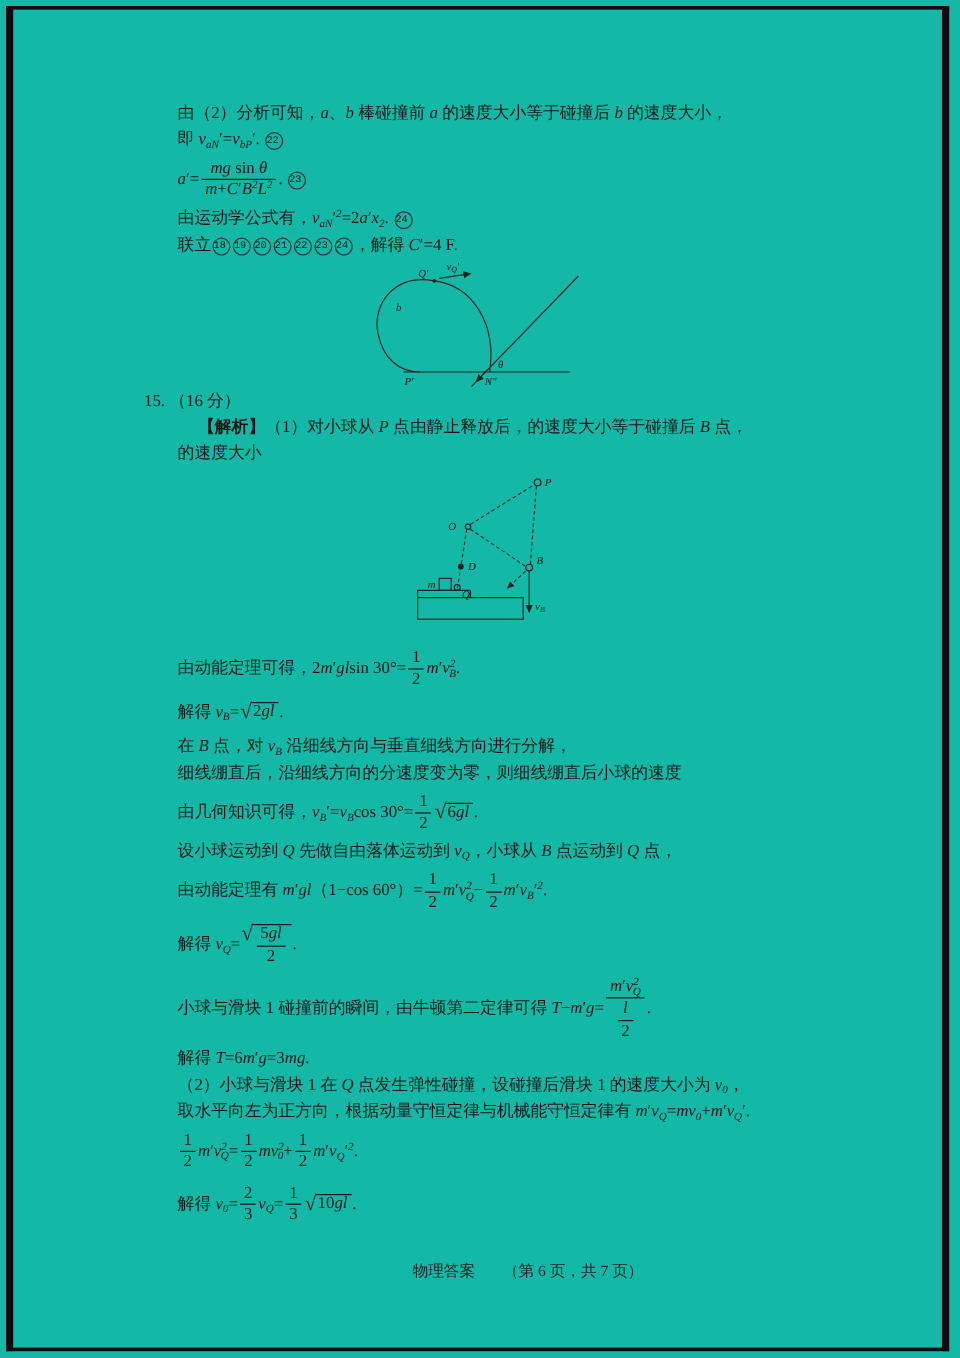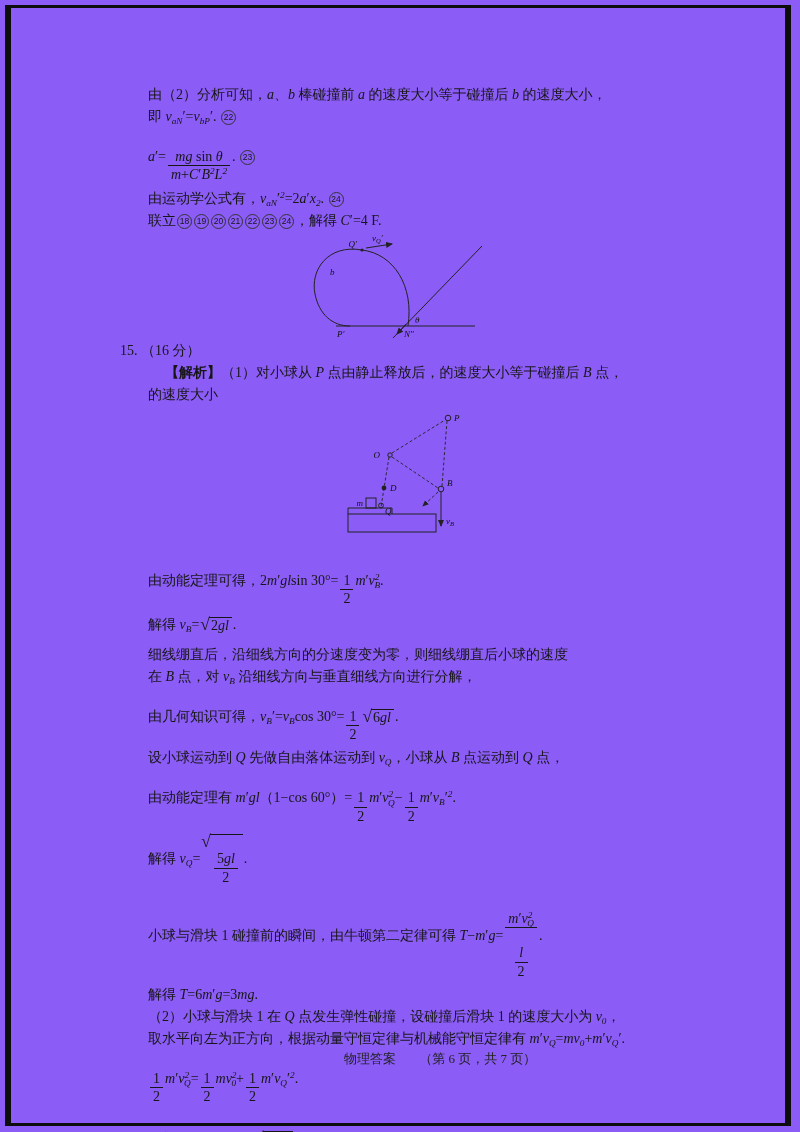--- a/index.html
+++ b/index.html
@@ -1,45 +1,45 @@
 <!DOCTYPE html>
 <html><head>
 <meta charset="utf-8">
 <style>
   html,body{margin:0;padding:0;background:#ffffff;}
-  .page{position:relative;width:800px;height:1132px;background:#8b5cf6;overflow:hidden;
+  .page{position:relative;width:800px;height:1132px;background:#14b8a6;overflow:hidden;
         font-family:"Liberation Serif","DejaVu Serif",serif;color:#161616;}
   .bar{position:absolute;background:#0d0d0d;}
   .bar.top{left:5px;top:5px;width:786px;height:3px;}
   .bar.bottom{left:5px;top:1123px;width:786px;height:3px;}
   .bar.left{left:5px;top:5px;width:6px;height:1121px;}
   .bar.right{left:785px;top:5px;width:6px;height:1121px;}
 
   .content{position:absolute;left:148px;top:84px;width:600px;font-size:14px;}
   .line{min-height:22px;line-height:22px;white-space:nowrap;}
   .eq{padding:5px 0;line-height:1.2;}
   .h15{margin-left:-28px;}
   .it{font-style:italic;}
   .bd{font-weight:bold;margin-left:17px;}
   sub,sup{font-size:0.66em;font-style:italic;line-height:0;}
   sub{vertical-align:-0.35em;}
   sup{vertical-align:0.55em;}
   sup + sub{margin-left:-0.55em;}
 
   .frac{display:inline-block;vertical-align:middle;text-align:center;margin:0 2px;}
-  .frac .num{display:block;padding:0 3px 1px;border-bottom:1px solid #161616;line-height:1.1;margin-top:16px;}
+  .frac .num{display:block;padding:0 3px 1px;border-bottom:1px solid #161616;line-height:1.1;}
   .frac .den{display:block;padding:1px 3px 0;line-height:1.1;}
 
   .sqrt{display:inline-flex;vertical-align:middle;align-items:stretch;margin:0 1px;}
   .sqrt .rad{font-size:1.25em;line-height:1;align-self:flex-start;transform:translateY(-1px);margin-right:-1px;}
   .sqrt .vinc{border-top:1.3px solid #161616;padding:0 3px 0 2px;}
 
   .circ{display:inline-block;width:13px;height:13px;line-height:12px;border:1px solid #333;
-        border-radius:50%;text-align:center;font-size:8.5px;vertical-align:1px;margin:0 1px;
-        font-family:Liberation Sans, sans-serif;font-style:normal;}
+        border-radius:50%;font-size:8.5px;vertical-align:1px;margin:0 1px;
+        font-family:Liberation Mono, monospace;font-style:normal;}
 
   .fig{display:block;}
   .fig14{margin:2px 0 0 152px;}
   .fig15{margin:4px 0 4px 182px;}
   .sline{stroke:#222;stroke-width:1;fill:none;}
   .dline{stroke:#222;stroke-width:0.9;stroke-dasharray:3 2.2;fill:none;}
   .fl{font-size:9px;font-family:"Liberation Serif","DejaVu Serif",serif;fill:#111;}
   .fsub{font-size:6.5px;}
 
   .footer{position:absolute;left:0;top:1050px;width:100%;text-align:center;font-size:13px;color:#222;padding-left:40px;}
@@ -116,22 +116,22 @@
       <text class="fl it" x="33" y="96" text-anchor="end">m</text>
       <text class="fl it" x="55" y="104">Q</text>
       <text class="fl it" x="116" y="114"><tspan>v</tspan><tspan class="fsub" dy="2">B</tspan></text>
     </svg>
 
     <div class="line eq"><span>由动能定理可得，2</span><span class="it">m</span><span>′</span><span class="it">gl</span><span>sin 30°=</span><span class="frac"><span class="num"><span>1</span></span><span class="den"><span>2</span></span></span><span class="it">m</span><span>′</span><span class="it">v</span><sup>2</sup><sub>B</sub><span>.</span></div>
     <div class="line eq"><span>解得 </span><span class="it">v</span><sub>B</sub><span>=</span><span class="sqrt">
           <span class="rad">√</span>
           <span class="vinc"><span>2</span><span class="it">gl</span></span>
         </span><span>.</span></div>
+    <div class="line"><span>在 </span><span class="it">B</span><span> 点，对 </span><span class="it">v</span><sub>B</sub><span> 沿细线方向与垂直细线方向进行分解，</span></div>
     <div class="line"><span>细线绷直后，沿细线方向的分速度变为零，则细线绷直后小球的速度</span></div>
-    <div class="line"><span>在 </span><span class="it">B</span><span> 点，对 </span><span class="it">v</span><sub>B</sub><span> 沿细线方向与垂直细线方向进行分解，</span></div>
     <div class="line eq"><span>由几何知识可得，</span><span class="it">v</span><sub>B</sub><span>′=</span><span class="it">v</span><sub>B</sub><span>cos 30°=</span><span class="frac"><span class="num"><span>1</span></span><span class="den"><span>2</span></span></span><span class="sqrt">
           <span class="rad">√</span>
           <span class="vinc"><span>6</span><span class="it">gl</span></span>
         </span><span>.</span></div>
     <div class="line"><span>设小球运动到 </span><span class="it">Q</span><span> 先做自由落体运动到 </span><span class="it">v</span><sub>Q</sub><span>，小球从 </span><span class="it">B</span><span> 点运动到 </span><span class="it">Q</span><span> 点，</span></div>
     <div class="line eq"><span>由动能定理有 </span><span class="it">m</span><span>′</span><span class="it">gl</span><span>（1−cos 60°）=</span><span class="frac"><span class="num"><span>1</span></span><span class="den"><span>2</span></span></span><span class="it">m</span><span>′</span><span class="it">v</span><sup>2</sup><sub>Q</sub><span>−</span><span class="frac"><span class="num"><span>1</span></span><span class="den"><span>2</span></span></span><span class="it">m</span><span>′</span><span class="it">v</span><sub>B</sub><span>′</span><sup>2</sup><span>.</span></div>
     <div class="line eq"><span>解得 </span><span class="it">v</span><sub>Q</sub><span>=</span><span class="sqrt">
           <span class="rad">√</span>
           <span class="vinc"><span class="frac"><span class="num"><span>5</span><span class="it">gl</span></span><span class="den"><span>2</span></span></span></span>
         </span><span>.</span></div>

